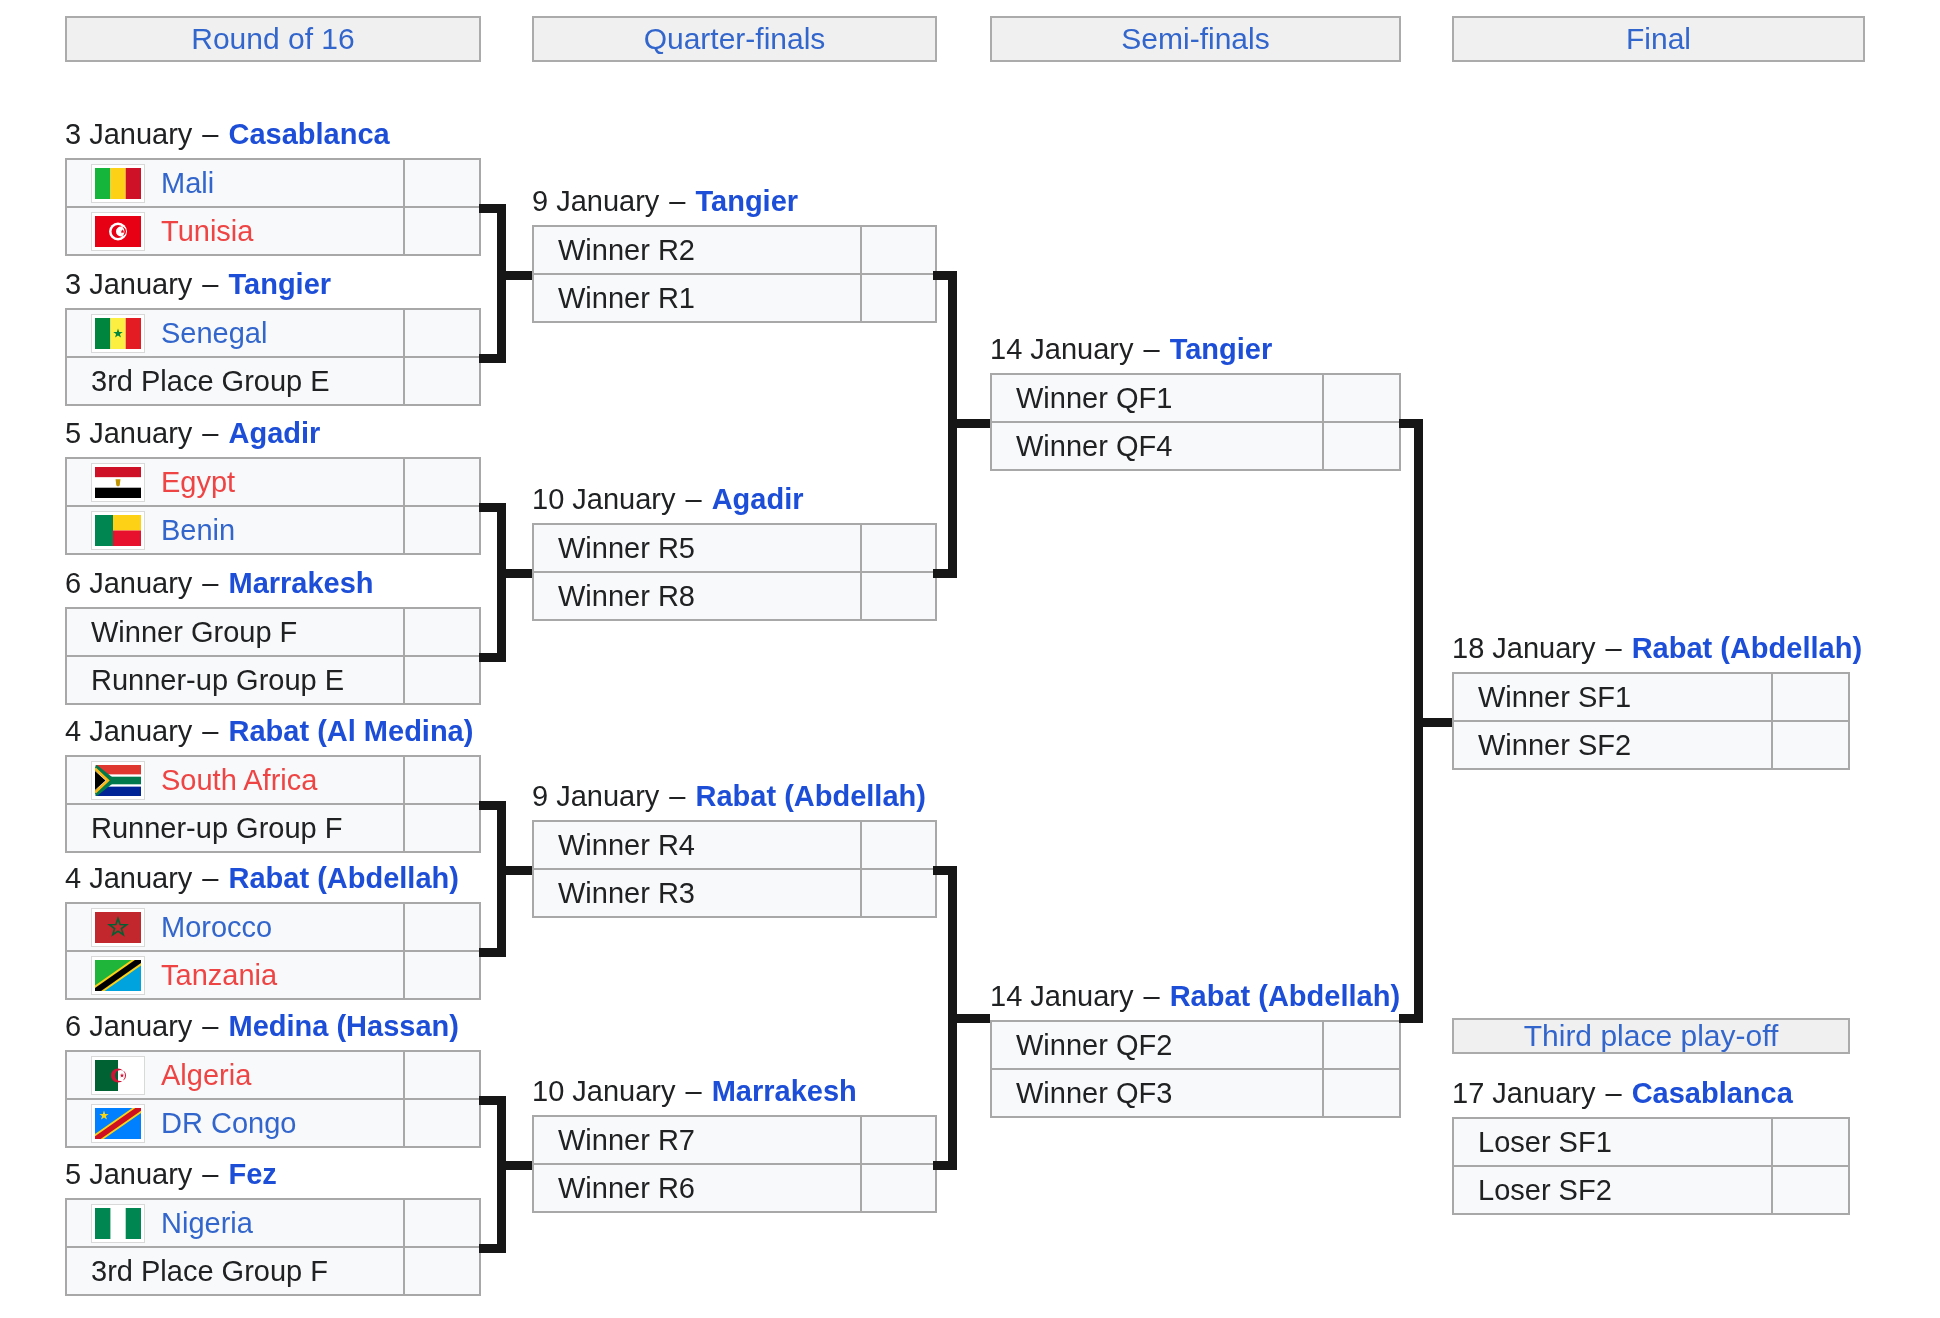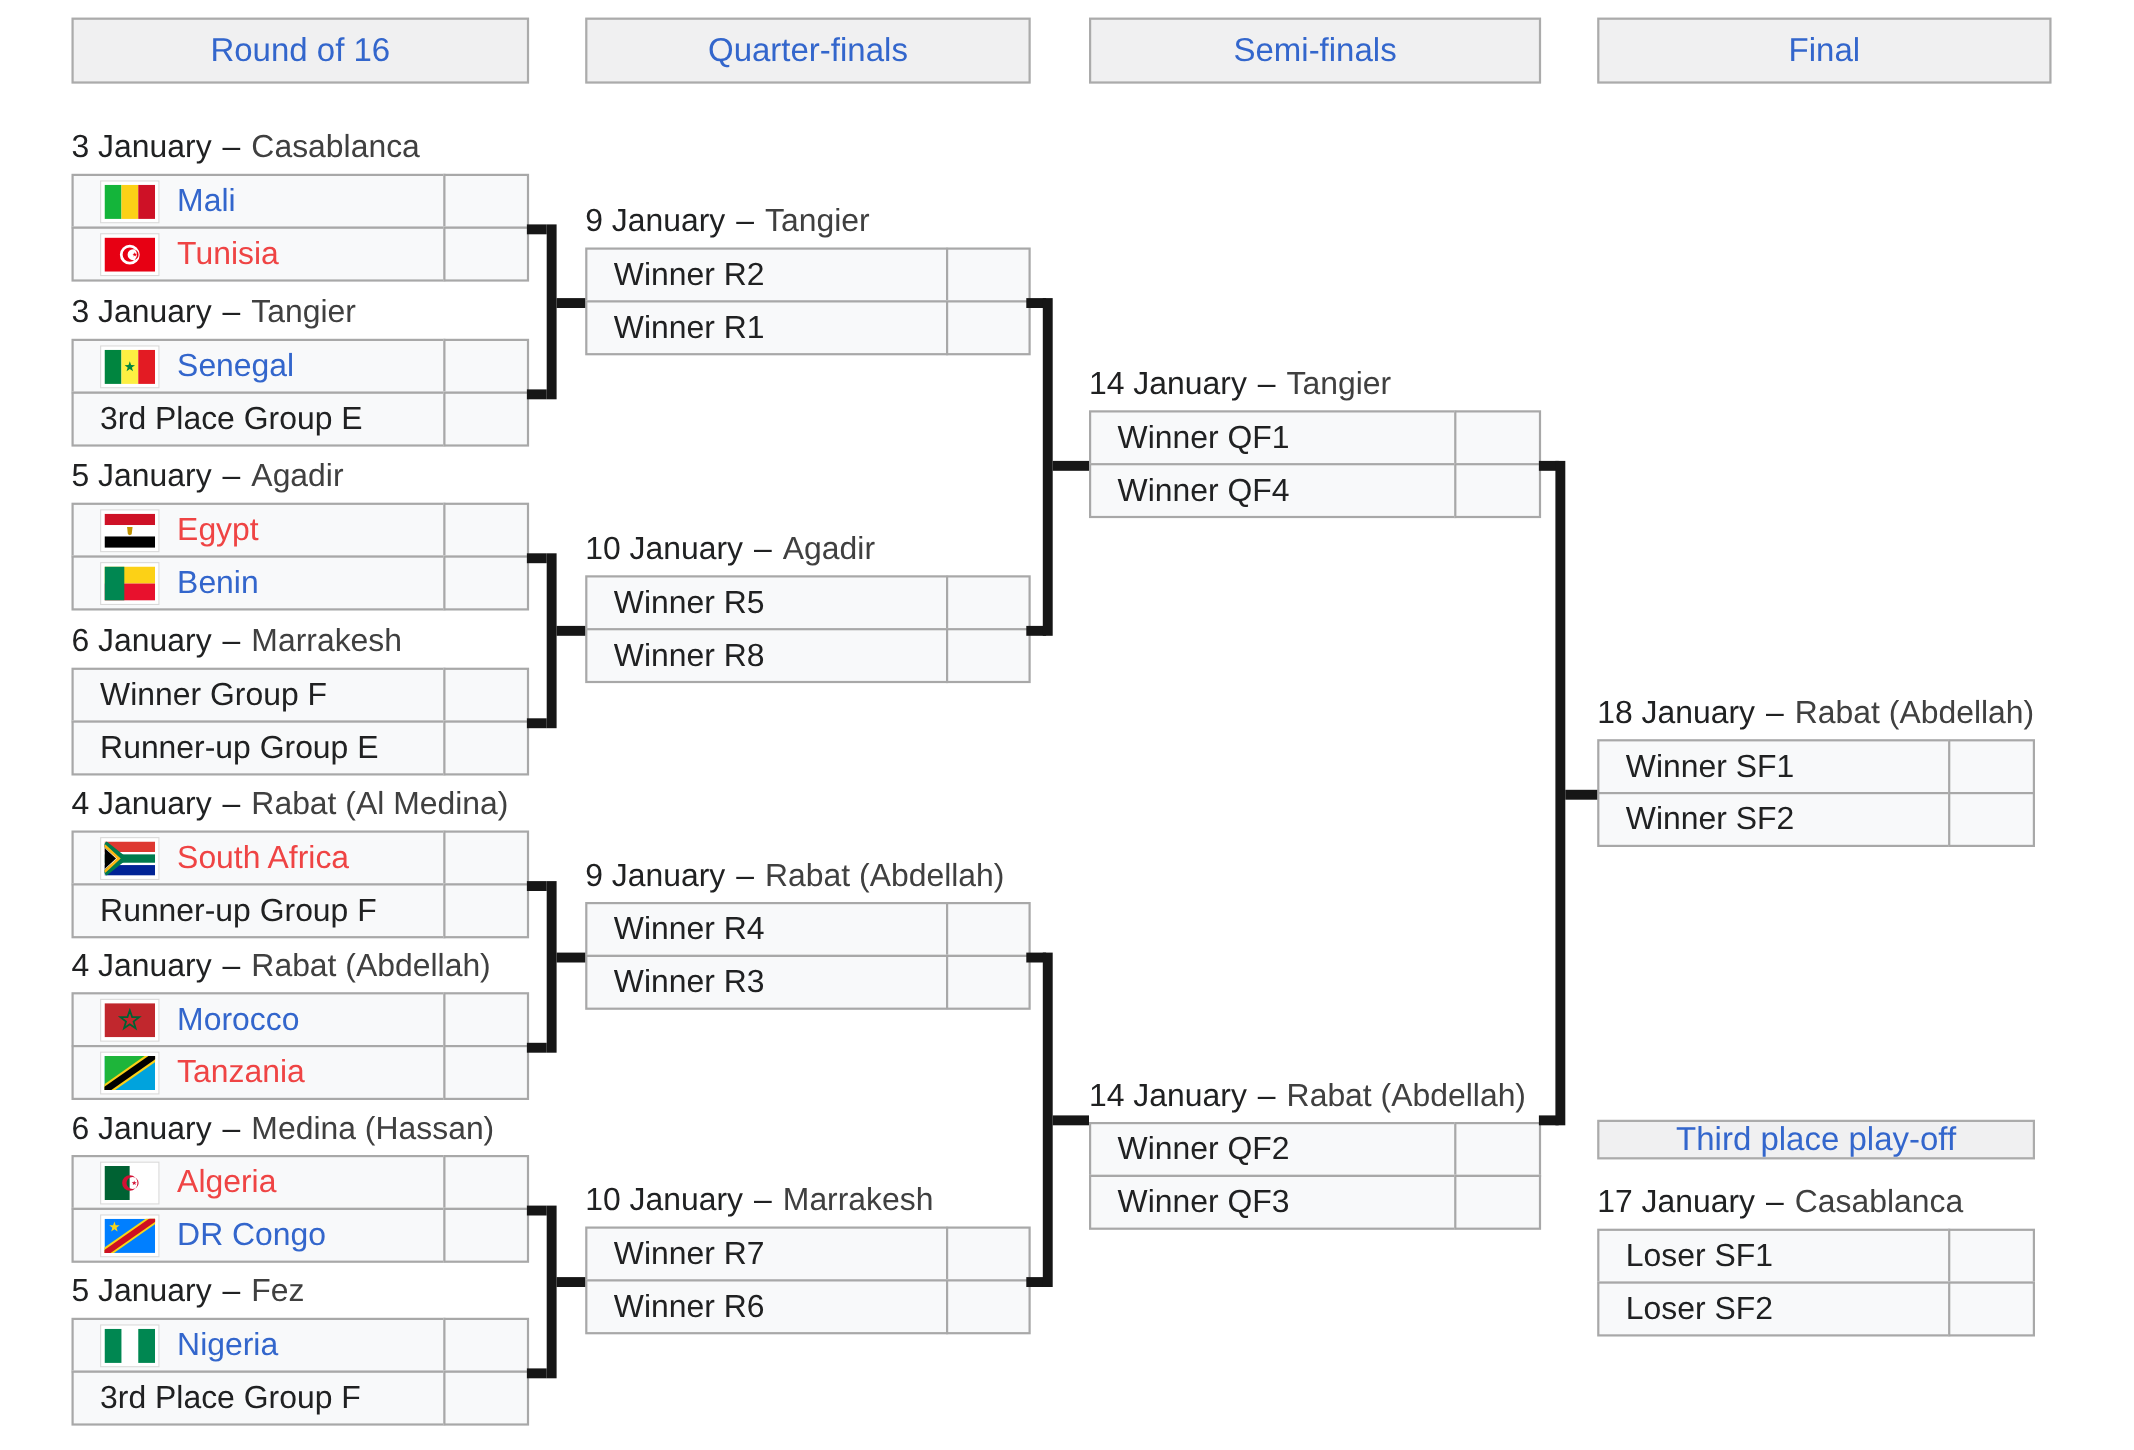--- a/index.html
+++ b/index.html
@@ -1,28 +1,28 @@
 <!DOCTYPE html>
 <html><head>
 <meta charset="utf-8">
 <style>
   html,body{margin:0;padding:0;background:#ffffff;}
   #canvas{position:relative;width:1940px;height:1318px;background:#ffffff;overflow:hidden;
           font-family:"Liberation Sans","DejaVu Sans",sans-serif;color:#202122;}
 
   
-  .round-header{position:absolute;height:60px;box-sizing:border-box;background:#f0f0f1;
+  .round-header{position:absolute;height:46px;box-sizing:border-box;background:#f0f0f1;
     border:2px solid #ababab;display:flex;align-items:center;justify-content:center;
     font-size:30px;color:#3366cc;}
 
   
   .match{position:absolute;}
   .mdate{position:absolute;top:-40px;left:0;font-size:29px;white-space:nowrap;color:#202122;}
   .mdate .sep{margin:0 10px;color:#202122;}
-  .mdate .city{color:#404040;}
+  .mdate .city{color:#1d4ed8;font-weight:bold;}
   .trow{display:flex;}
   .trow.second{margin-top:-2px;}
   .tname{height:50px;box-sizing:border-box;background:#f8f9fa;border:2px solid #a8a8a8;
     display:flex;align-items:center;padding-left:24px;font-size:29px;white-space:nowrap;overflow:hidden;}
   .tscore{height:50px;box-sizing:border-box;background:#f8f9fa;border:2px solid #a8a8a8;
     margin-left:-2px;font-size:29px;display:flex;align-items:center;justify-content:center;}
   .m-r16 .tname{width:340px}.m-r16 .tscore{width:78px}
   .m-qf  .tname{width:330px}.m-qf  .tscore{width:77px}
   .m-sf  .tname{width:334px}.m-sf  .tscore{width:79px}
   .m-f   .tname{width:321px}.m-f   .tscore{width:79px}

